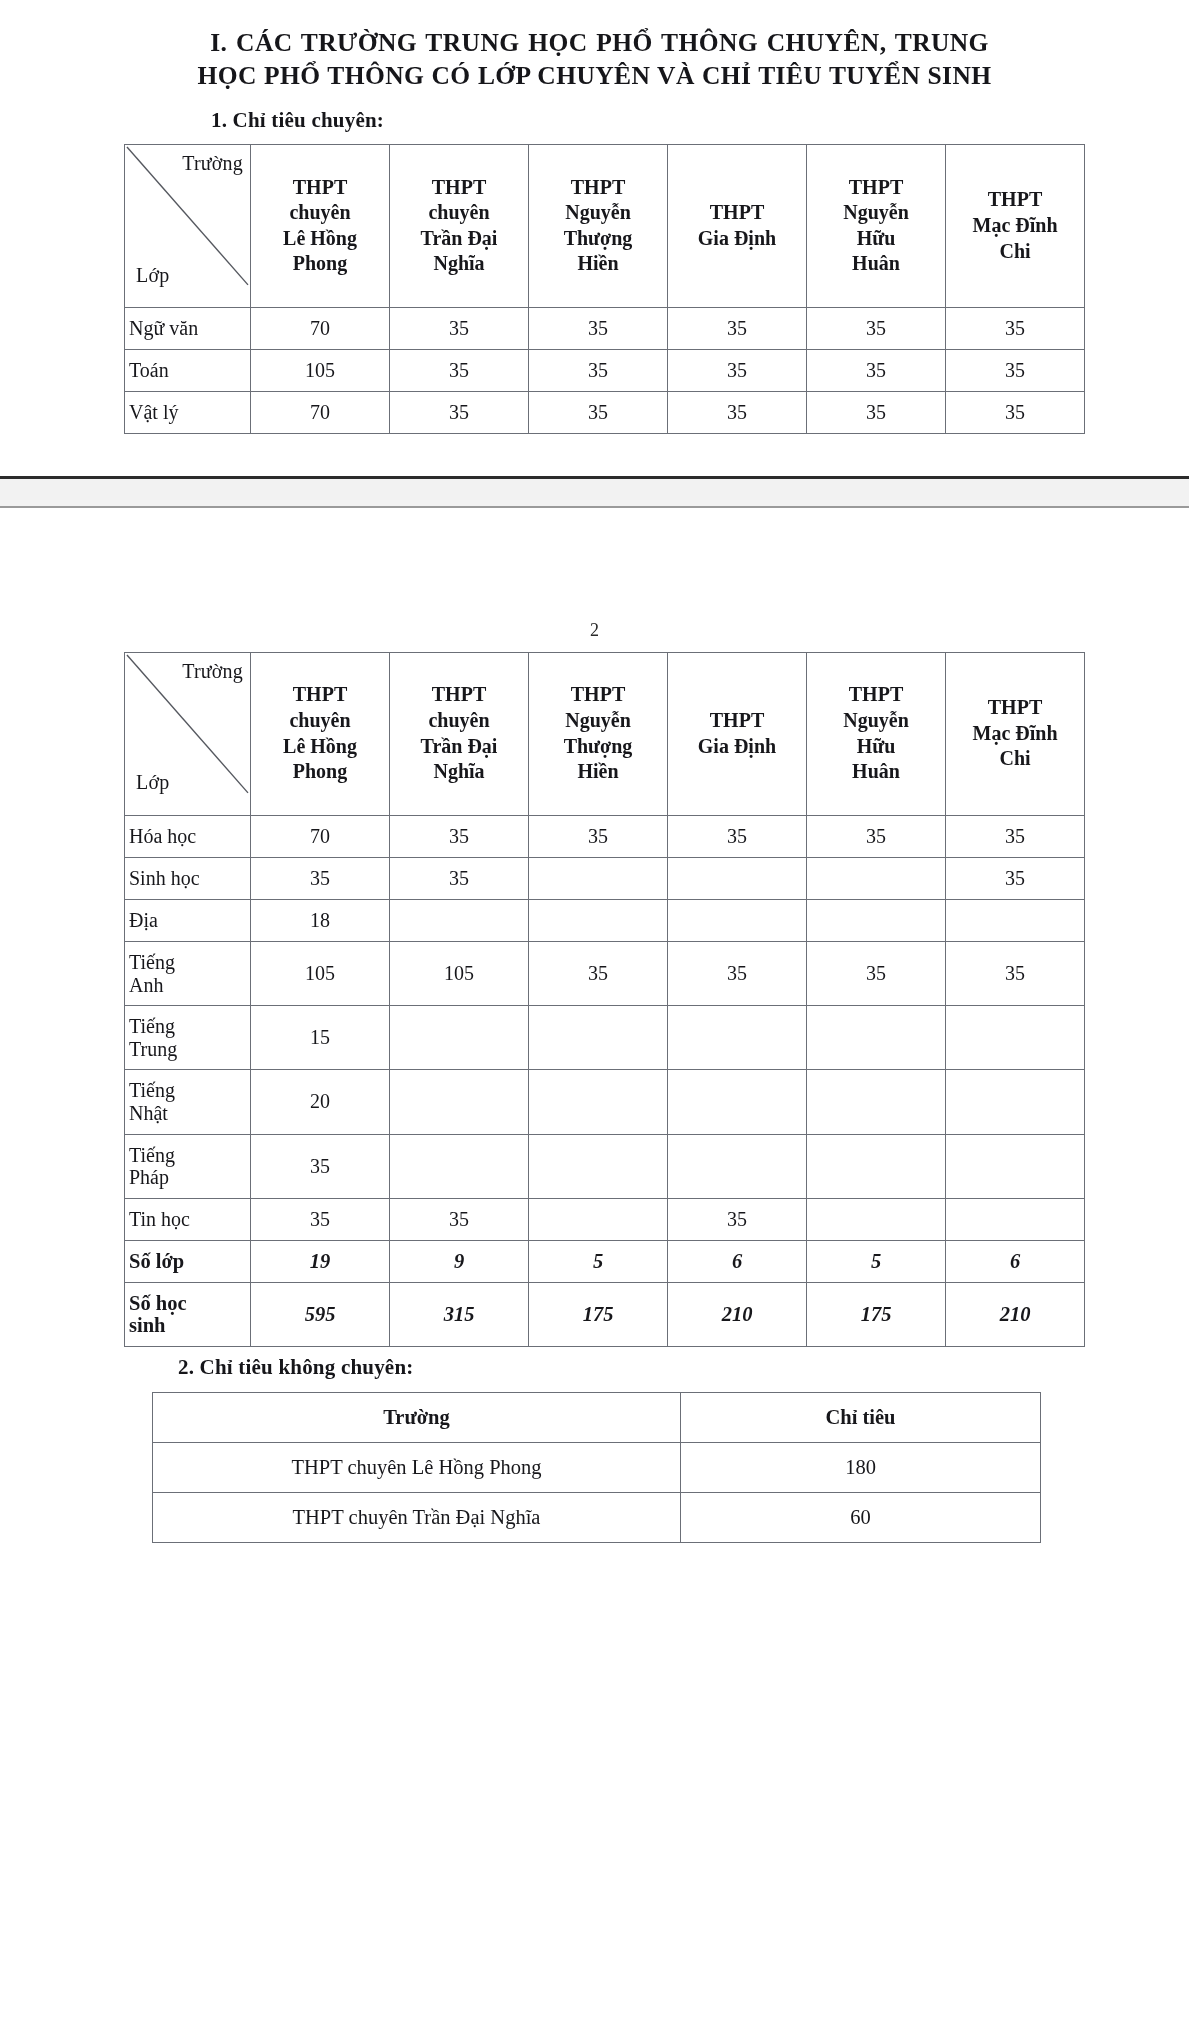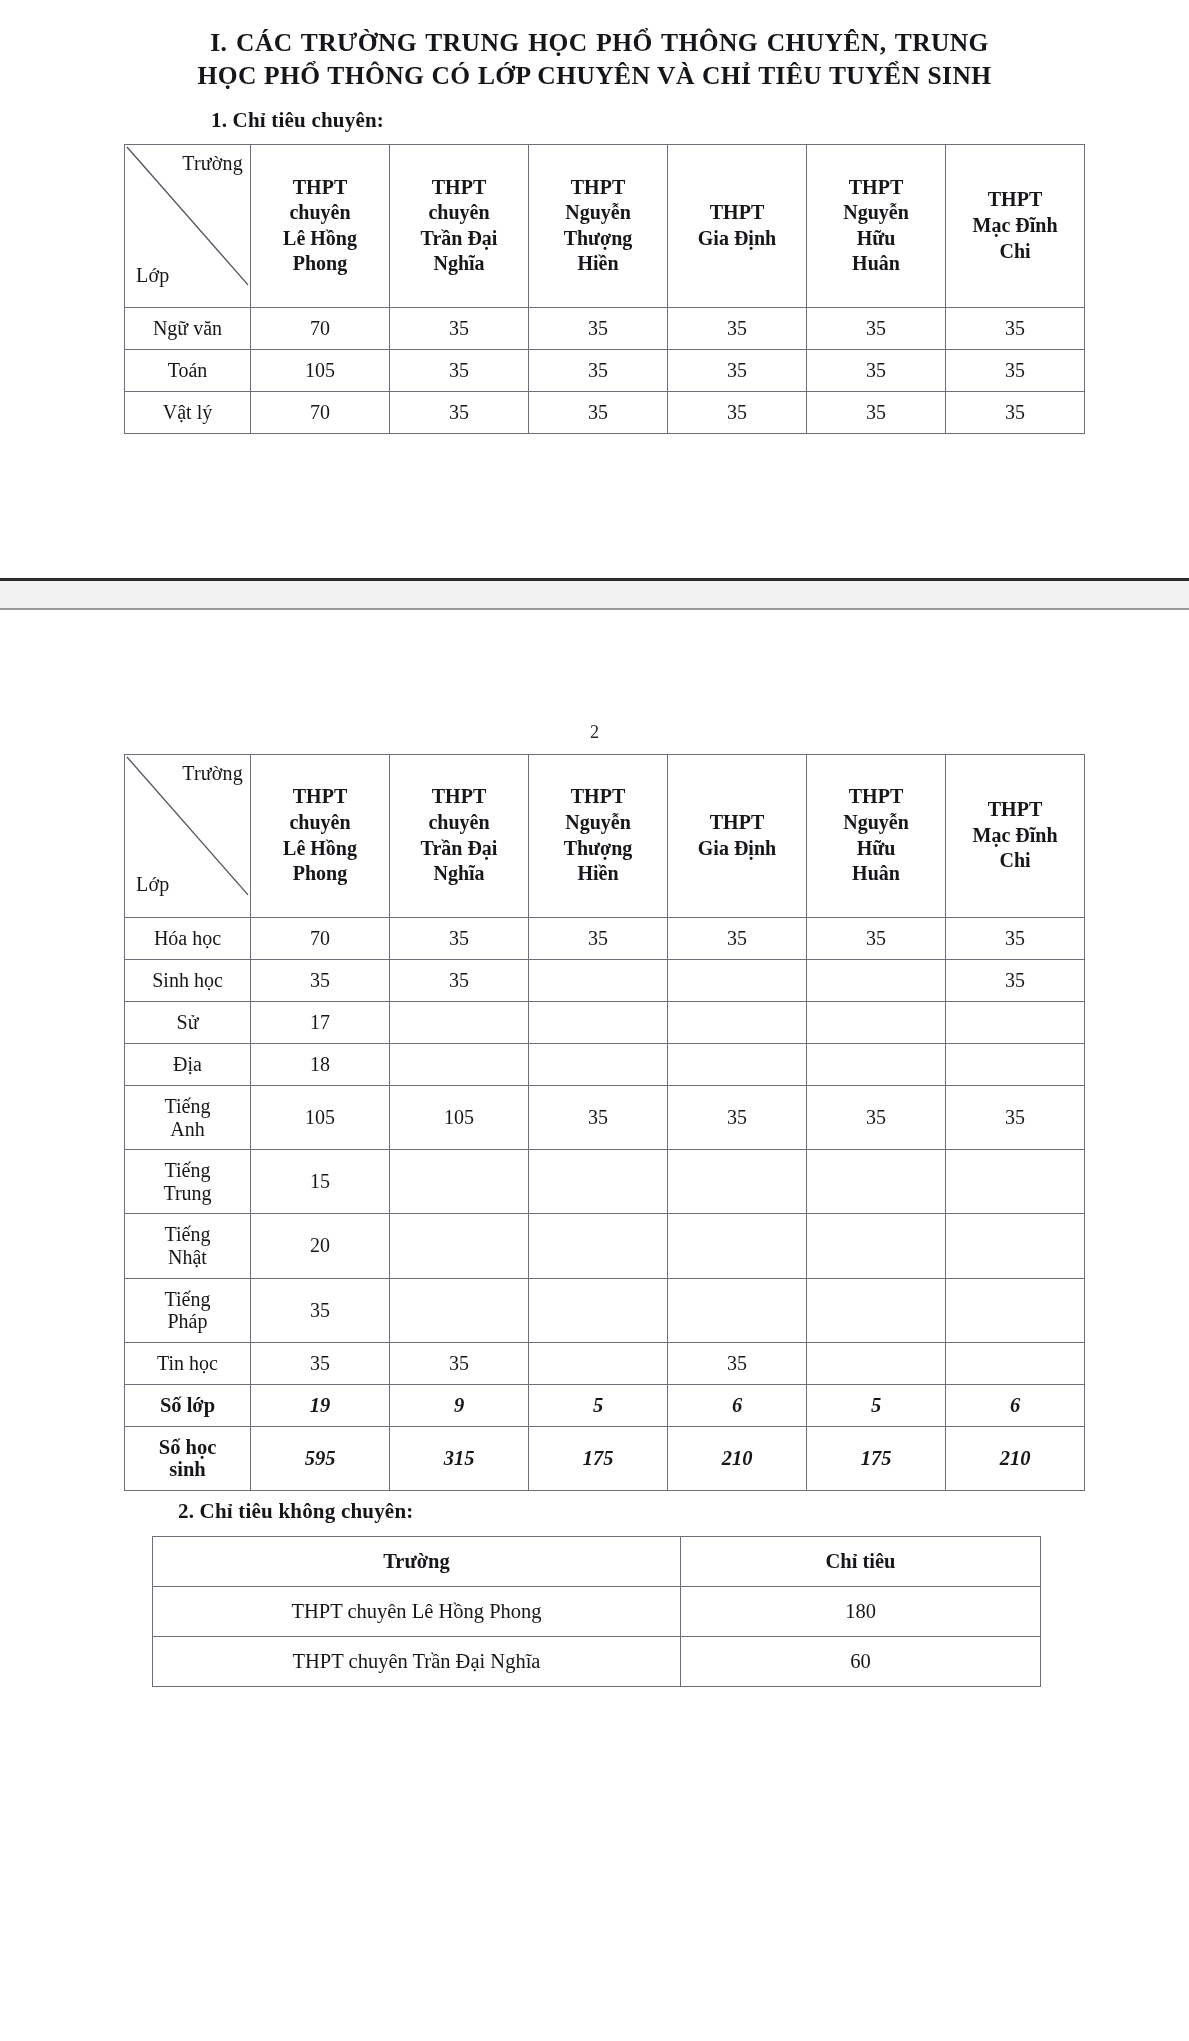--- a/index.html
+++ b/index.html
@@ -9,21 +9,21 @@
     font-family: "Liberation Serif", "DejaVu Serif", serif;
     color: #16161a;
     -webkit-font-smoothing: antialiased;
   }
   .page {
     position: relative;
     width: 1189px;
     background: #ffffff;
     overflow: hidden;
   }
-  .page-one { height: 578px; }
+  .page-one { height: 476px; }
   .page-gap {
     height: 32px;
     background: #f2f2f2;
     border-top: 3px solid #2b2b2b;
     border-bottom: 2px solid #9a9a9a;
     box-sizing: border-box;
   }
   .page-two { min-height: 1430px; }
 
   
@@ -113,22 +113,22 @@
   th.corner .lbl-lop {
     position: absolute;
     left: 11px; bottom: 19px;
     font-weight: normal;
     font-size: 20px;
     letter-spacing: 0.2px;
   }
 
   table.chuyen td.subject {
     font-size: 20px;
-    text-align: center;
-    padding: 9px 16px;
+    text-align: left;
+    padding: 9px 4px;
     line-height: 1.13;
   }
   table.chuyen td.num {
     font-size: 20px;
     padding: 9px 4px;
   }
   table.chuyen tr.summary td {
     font-weight: bold;
     font-style: italic;
     font-size: 20.5px;
@@ -331,29 +331,20 @@
             <td class="num">35</td>
           </tr>
           <tr>
             <td class="subject">Sinh học</td>
             <td class="num">35</td>
             <td class="num">35</td>
             <td class="num empty-cell"></td>
             <td class="num empty-cell"></td>
             <td class="num empty-cell"></td>
             <td class="num">35</td>
-          </tr>
-          <tr>
-            <td class="subject">Sử</td>
-            <td class="num">17</td>
-            <td class="num empty-cell"></td>
-            <td class="num empty-cell"></td>
-            <td class="num empty-cell"></td>
-            <td class="num empty-cell"></td>
-            <td class="num empty-cell"></td>
           </tr>
           <tr>
             <td class="subject">Địa</td>
             <td class="num">18</td>
             <td class="num empty-cell"></td>
             <td class="num empty-cell"></td>
             <td class="num empty-cell"></td>
             <td class="num empty-cell"></td>
             <td class="num empty-cell"></td>
           </tr>

